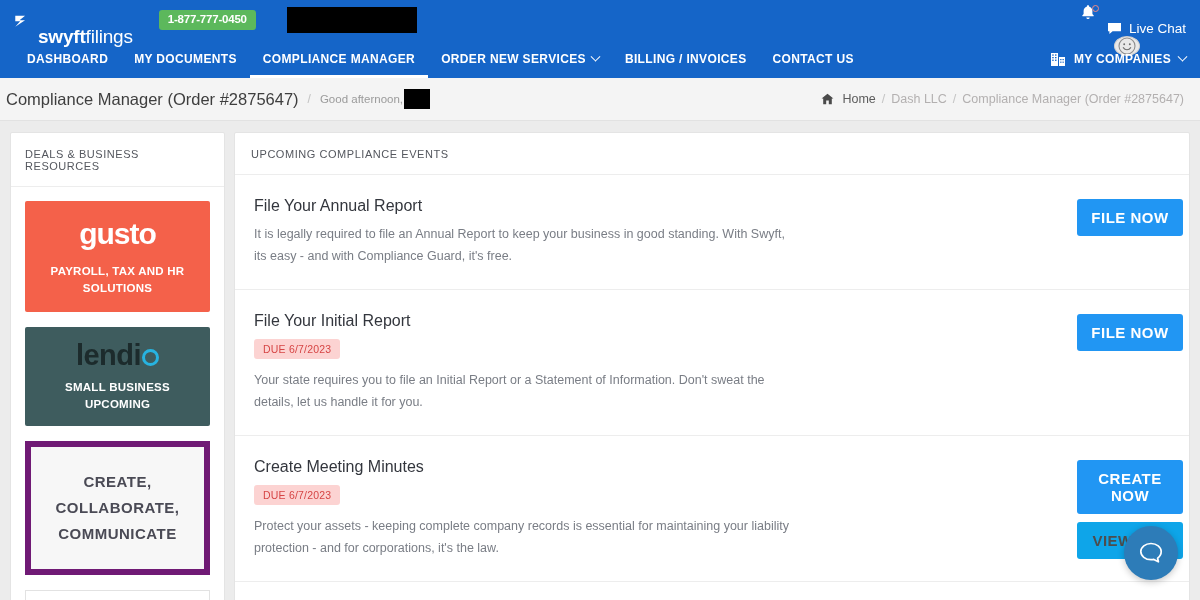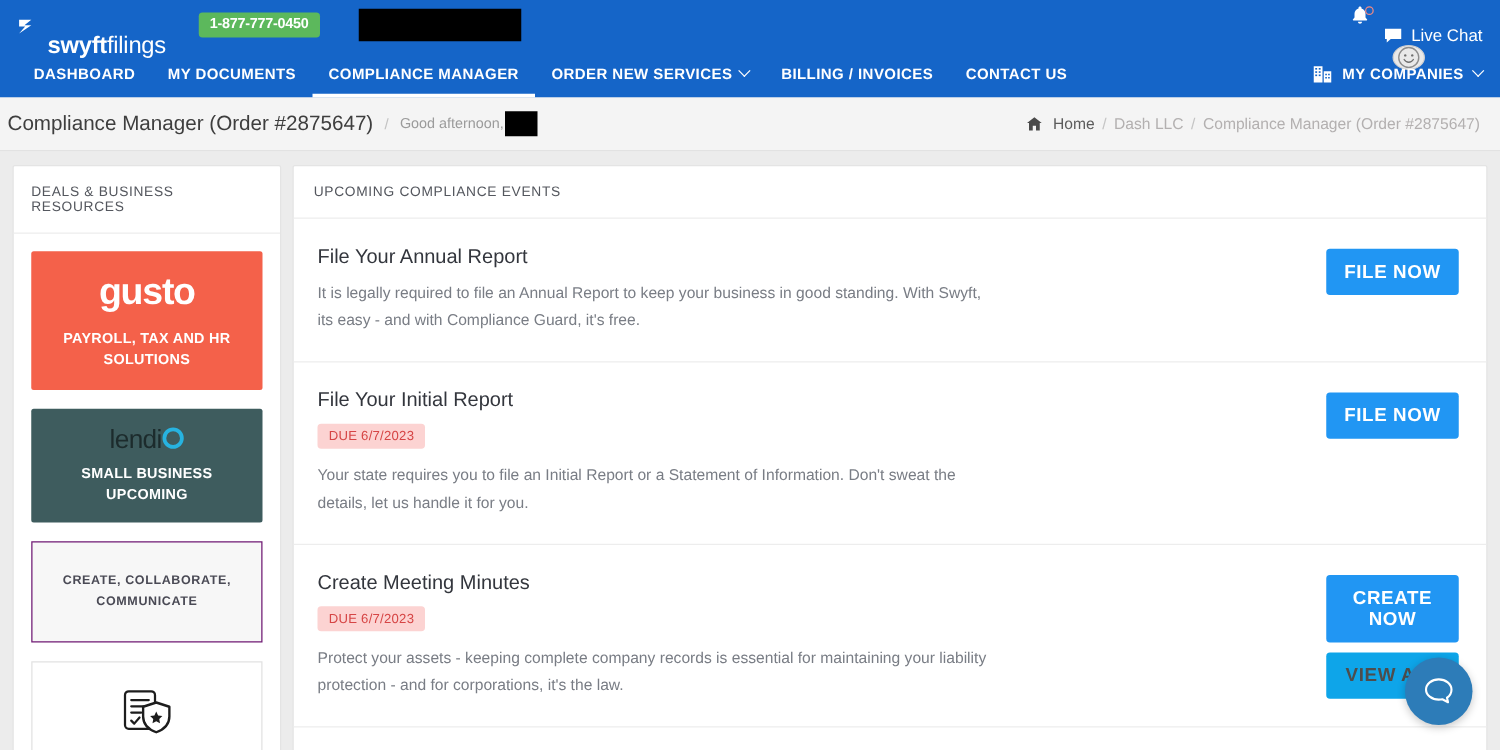--- a/index.html
+++ b/index.html
@@ -186,31 +186,31 @@
   .promo-gusto { background: #f4614a; color: #fff; }
   .promo-gusto .brand {
     font-size: 30px; font-weight: 700; letter-spacing: -1px; line-height: 1;
     margin-bottom: 14px;
   }
   .promo .tagline {
     font-size: 11.5px; font-weight: 700; letter-spacing: 0.25px; line-height: 1.45;
   }
   .promo-lendio { background: #3e5c5e; color: #fff; padding-top: 14px; padding-bottom: 13px;}
   .promo-lendio .brand {
-    font-size: 21px; font-weight: 400; letter-spacing: -0.5px; line-height: 1;
+    font-size: 29px; font-weight: 700; letter-spacing: -0.5px; line-height: 1;
     margin-bottom: 9px; color: #1c2b2c;
   }
   .lendio-o {
     display: inline-block; width: 17px; height: 17px; border-radius: 50%;
     border: 3.5px solid #27b3e0; vertical-align: -1px; margin-left: 1px;
   }
   .promo-plain {
-    background: #f7f7f7; border: 1px solid #701a75; color: #4a4a55;
+    background: #f7f7f7; border: 6px solid #701a75; color: #4a4a55;
     padding: 22px 14px 22px 14px;
-    font-size: 10px; font-weight: 700; letter-spacing: 0.5px; line-height: 1.75;
+    font-size: 15px; font-weight: 700; letter-spacing: 0.5px; line-height: 1.75;
     text-align: center;
   }
   .promo-ins {
     background: #fff; border: 1px solid #e2e2e2;
     padding: 20px 14px 20px 14px; text-align: center;
     color: #4a4a55;
   }
   .promo-ins .ins-icon { margin-bottom: 14px; display: flex; justify-content: center; }
 
   
@@ -219,21 +219,21 @@
     padding: 15px 16px 14px 16px;
     border-bottom: 1px solid #ededed;
     font-size: 11px;
     letter-spacing: 0.55px;
     color: #54575e;
   }
   .event {
     display: flex;
     align-items: flex-start;
     border-bottom: 1px solid #ededed;
-    padding: 22px 22px 22px 19px;
+    padding: 22px 6px 22px 19px;
     gap: 4px;
   }
   .event:last-child { border-bottom: none; }
   .event-main { flex: 1 1 auto; min-width: 0; }
   .event-title {
     font-size: 16px; color: #33363d; font-weight: 400;
     margin-bottom: 9px;
   }
   .due-pill {
     display: inline-block;

